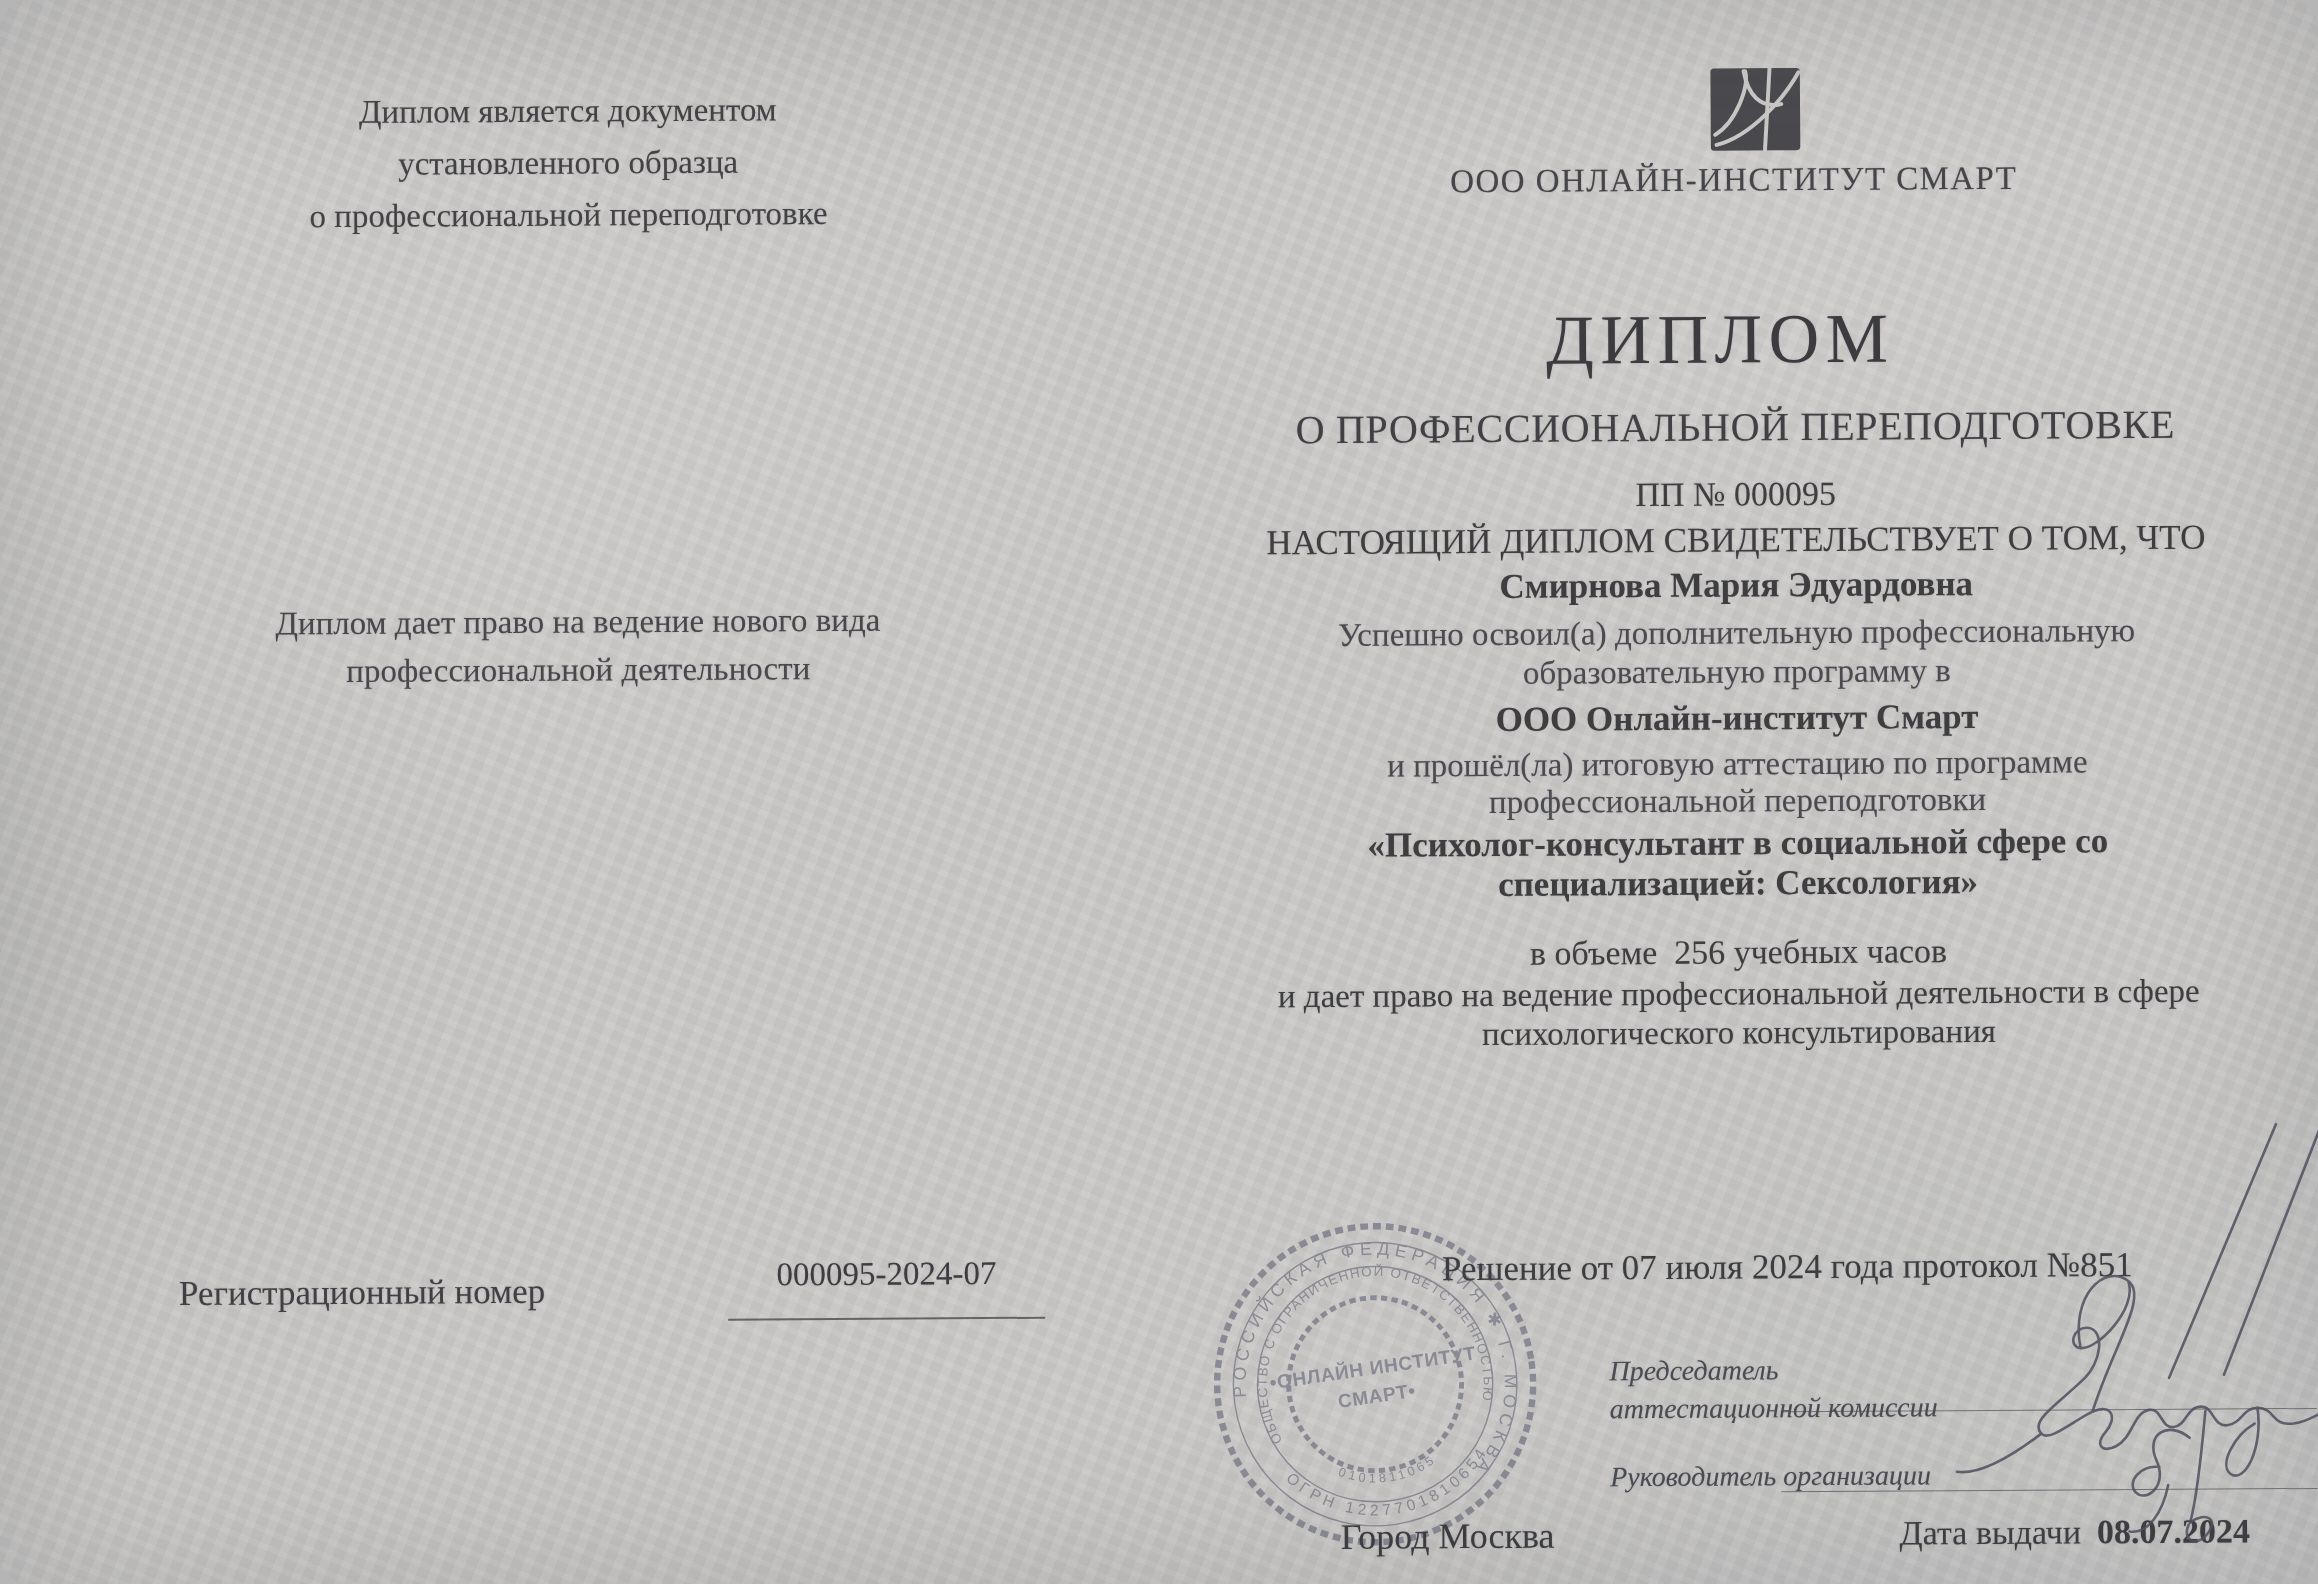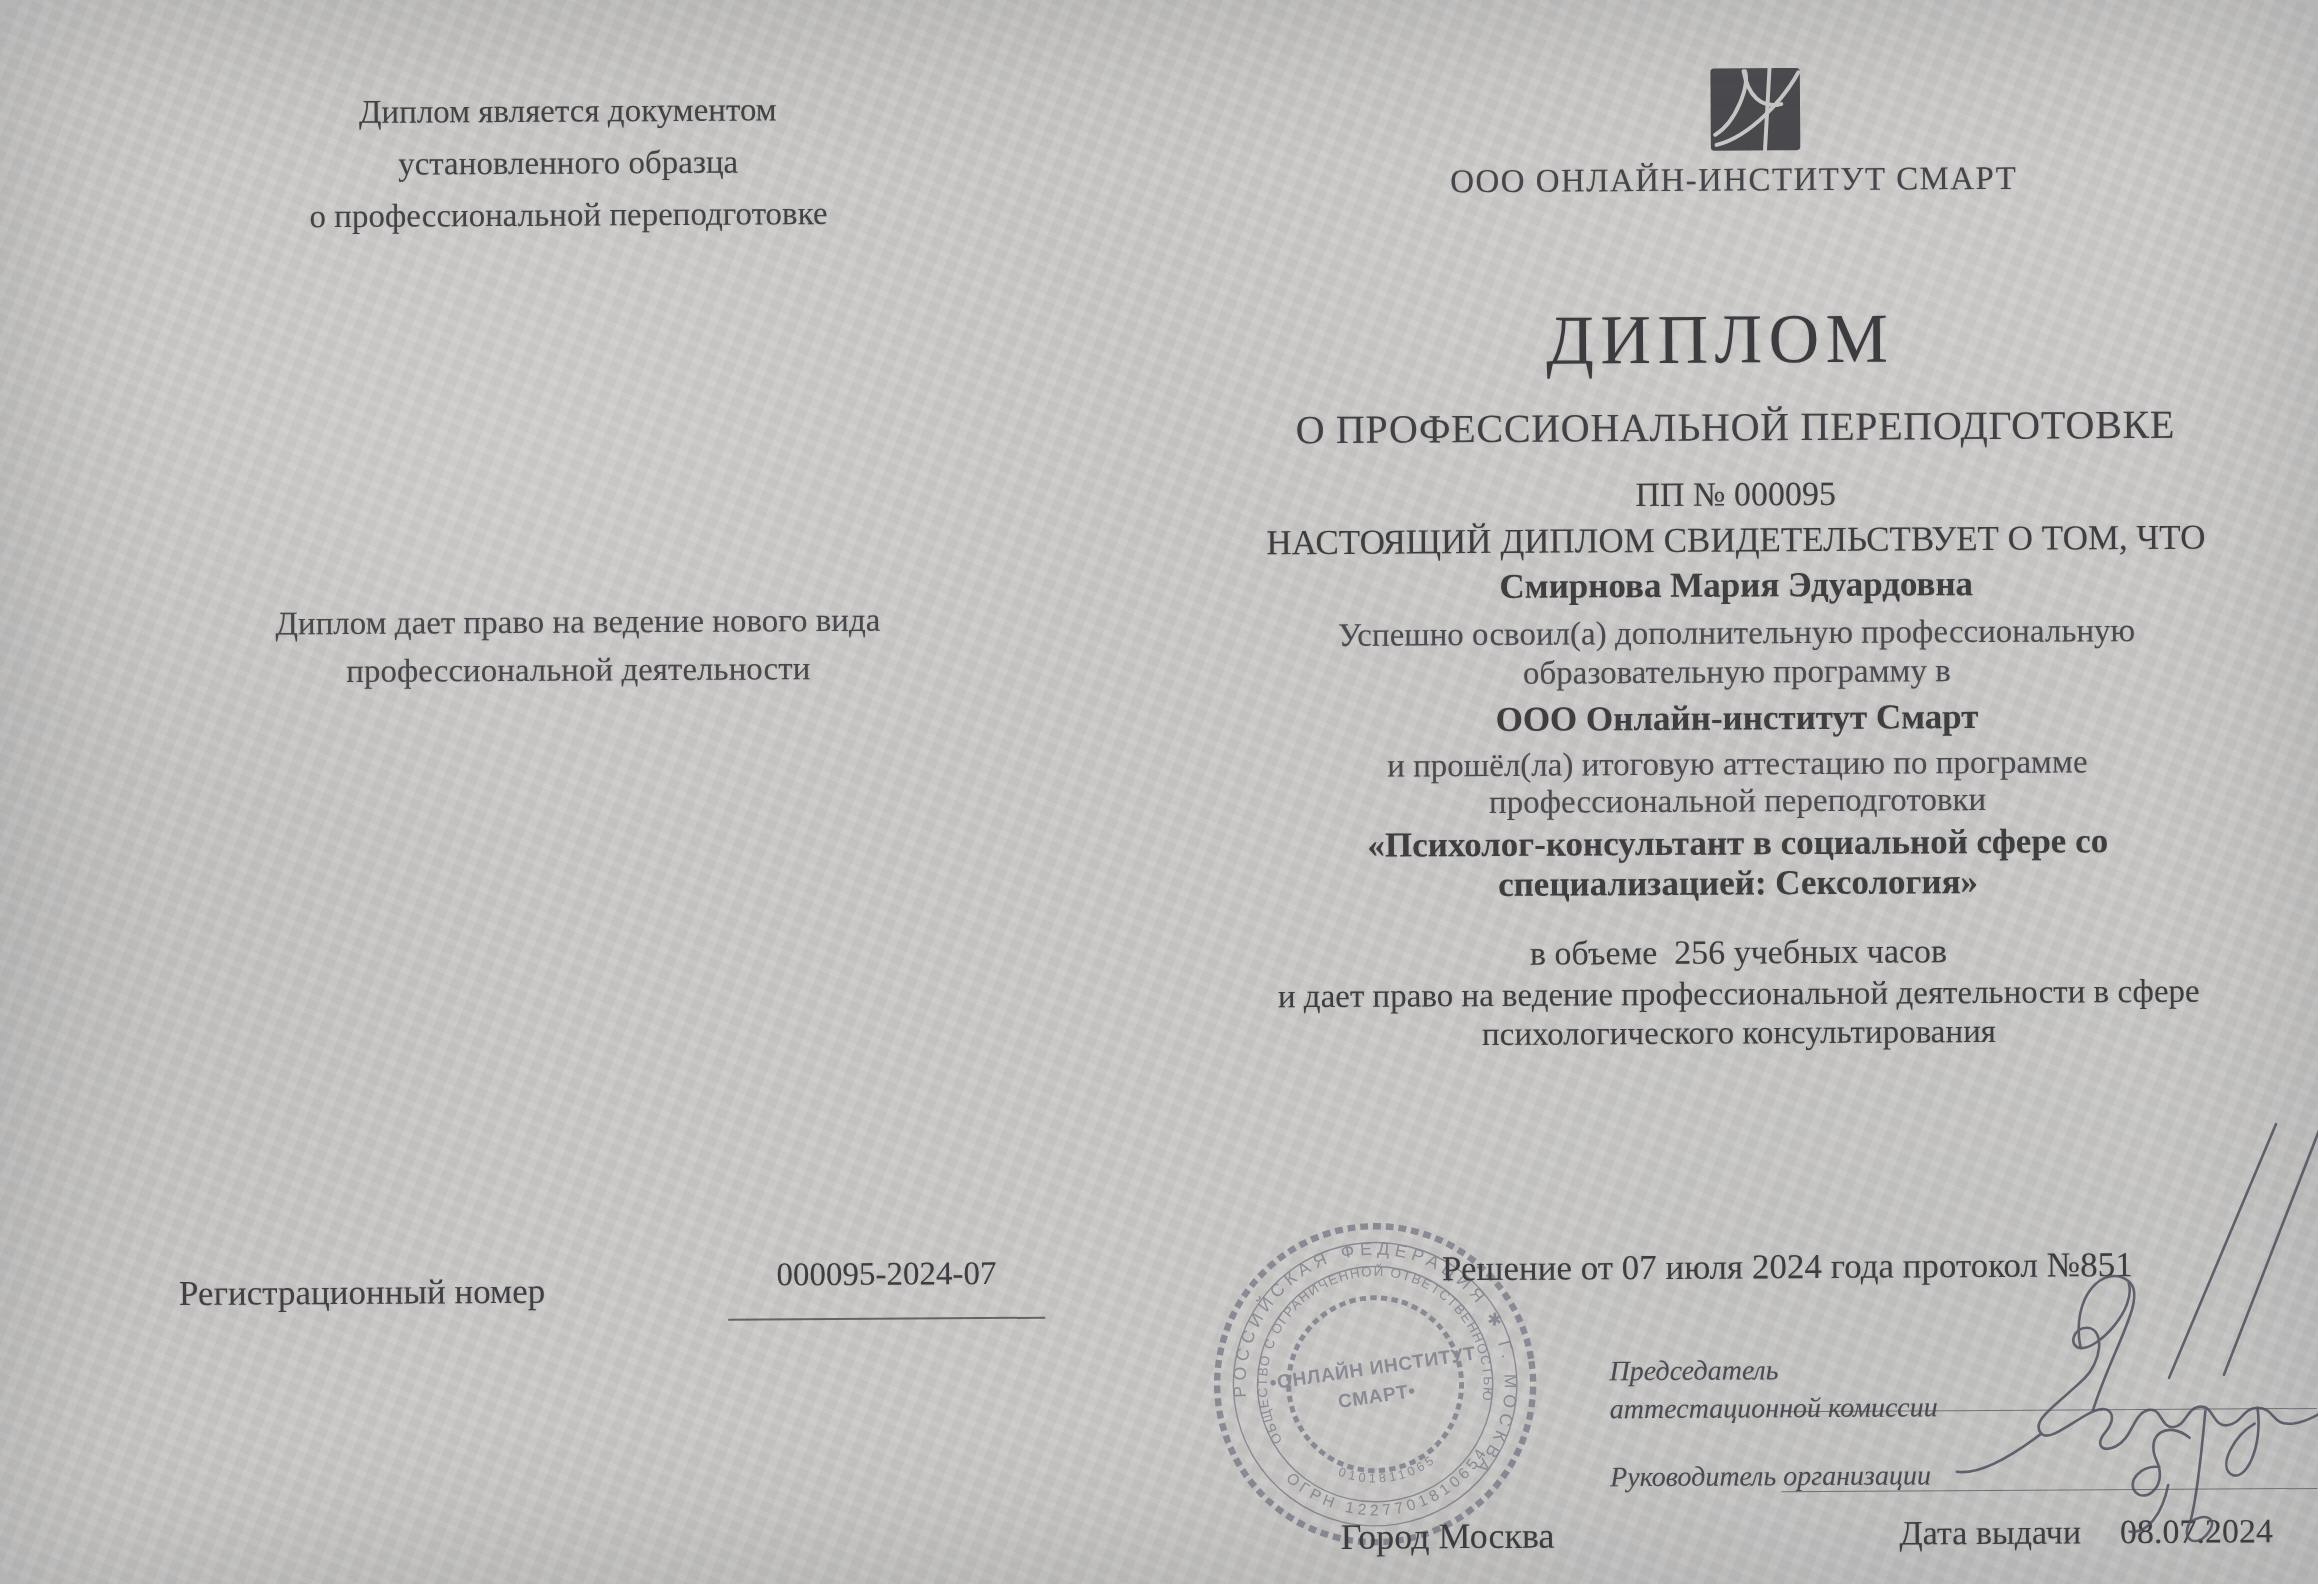--- a/index.html
+++ b/index.html
@@ -61,21 +61,21 @@
   .l-r2{top:1018px;font-size:33px;}
   
   .decision{left:1439px;top:1251px;font-size:35px;color:#3d3d41;z-index:3;}
   .chairman{left:1606px;top:1355px;font-size:28px;line-height:38px;color:#4a4a52;}
   .head-label{left:1606px;top:1464px;font-size:28px;color:#4a4a52;}
   .sig-line{height:0;border-bottom:1.4px solid rgba(70,70,76,.65);z-index:2;}
   .sig-line1{left:1777px;top:1415px;width:536px;}
   .sig-line2{left:1777px;top:1495px;width:536px;}
   .city{left:1336px;top:1517px;font-size:36px;color:#3c3c40;z-index:3;}
   .date-row{left:1895px;top:1519px;font-size:34px;color:#3d3d41;z-index:3;}
-  .date-row .val{margin-left:39px;}
+  .date-row .val{margin-left:16px;font-weight:bold;}
   
   .logo{left:1713px;top:69px;width:93px;height:88px;}
   
   .stamp{left:1205px;top:1219px;width:333px;height:333px;z-index:2;opacity:.82;}
   
   .sigs{left:1947px;top:1115px;width:371px;height:434px;z-index:4;}
 </style>
 </head>
 <body>
 

